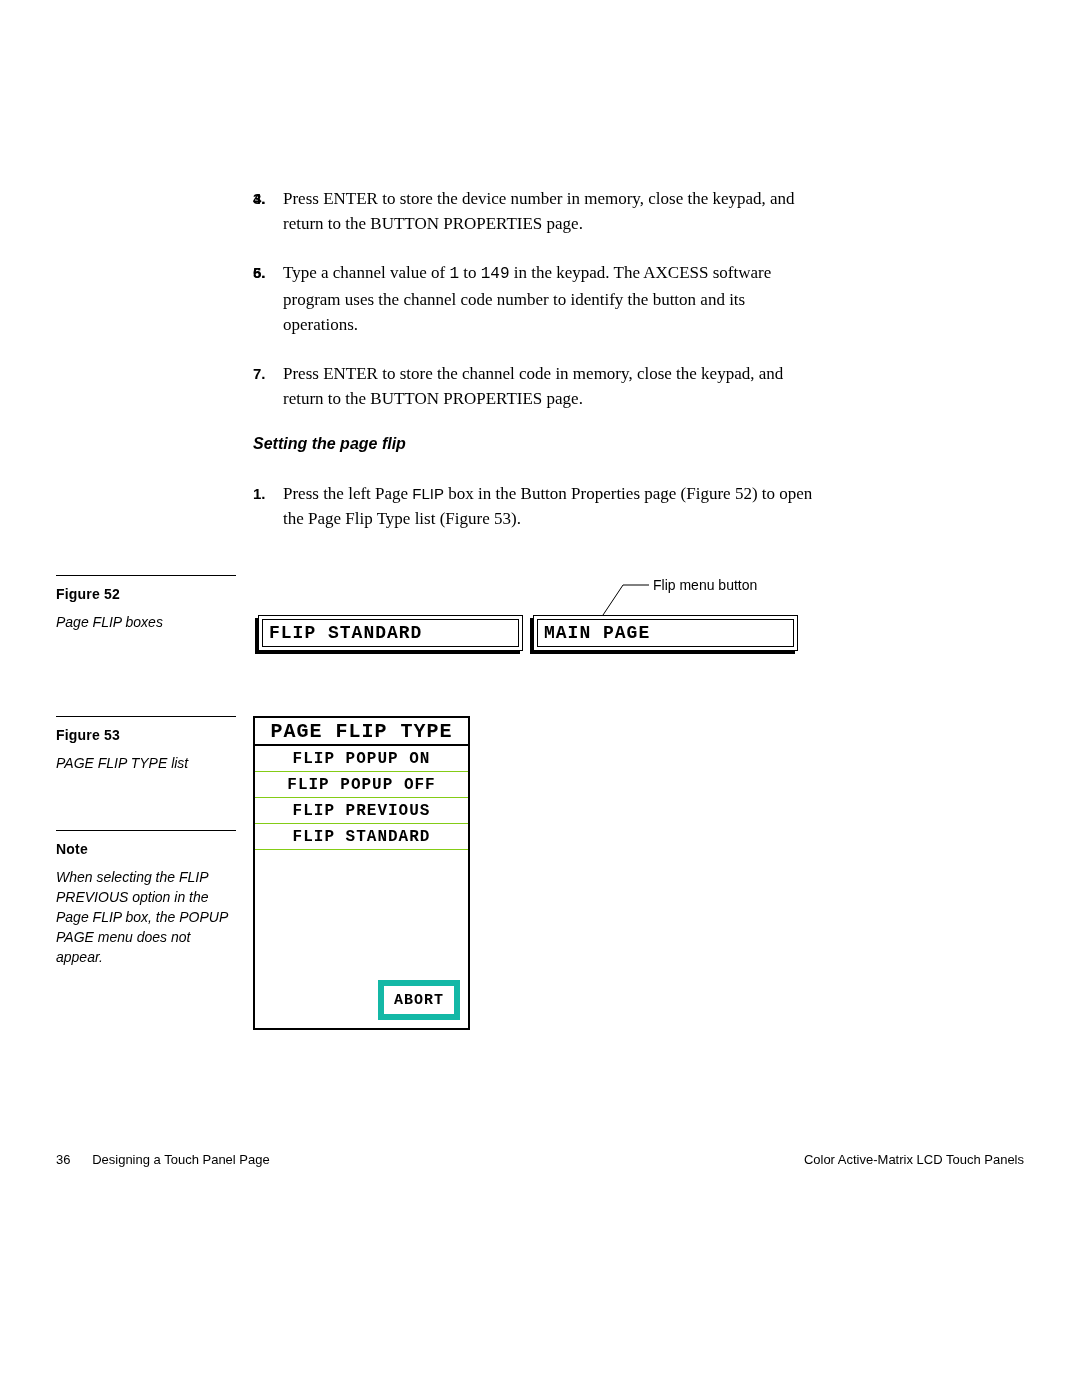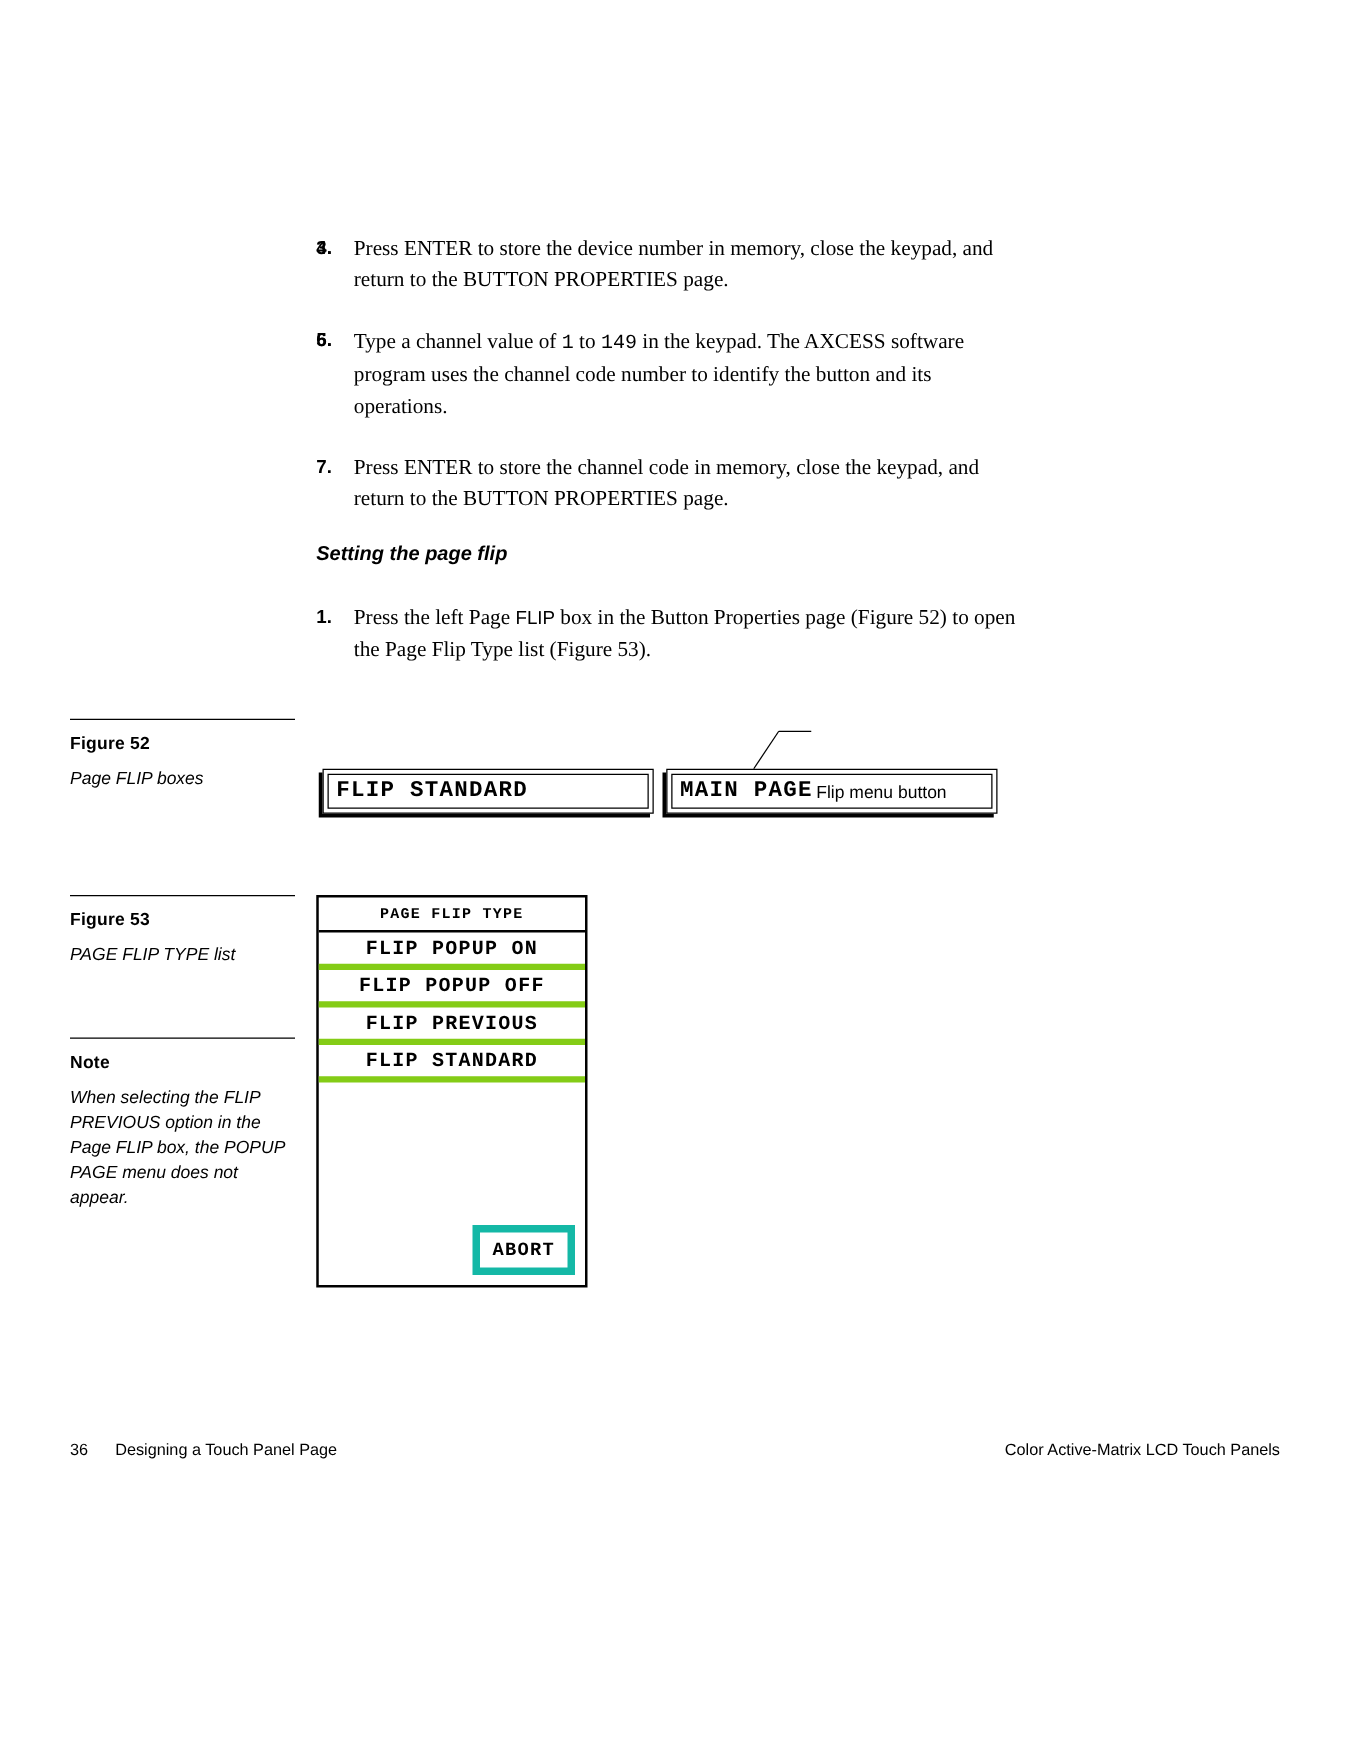--- a/index.html
+++ b/index.html
@@ -104,21 +104,20 @@
     font-family: 'Courier New', Courier, monospace;
     font-size: 18px;
     font-weight: bold;
     letter-spacing: 1px;
     white-space: nowrap;
   }
   .callout-label {
     position: absolute;
     font-family: Arial, Helvetica, sans-serif;
     font-size: 14px;
-    margin-top: 48px;
   }
   .callout-line {
     position: absolute;
     stroke: #000;
     fill: none;
   }
 
   
   .fig53 {
     position: absolute;
@@ -131,26 +130,26 @@
     font-family: 'Courier New', Courier, monospace;
     font-weight: bold;
     letter-spacing: 1px;
   }
   .fig53 .header {
     height: 26px;
     border-bottom: 2px solid #000;
     display: flex;
     align-items: center;
     justify-content: center;
-    font-size: 12px;
+    font-size: 20px;
   }
   .fig53 .items { }
   .fig53 .item {
     height: 25px;
-    border-bottom: 5px solid #84cc16;
+    border-bottom: 1px solid #84cc16;
     display: flex;
     align-items: center;
     justify-content: center;
     font-size: 16px;
   }
   .fig53 .abort {
     position: absolute;
     right: 8px;
     bottom: 8px;
     width: 70px;

